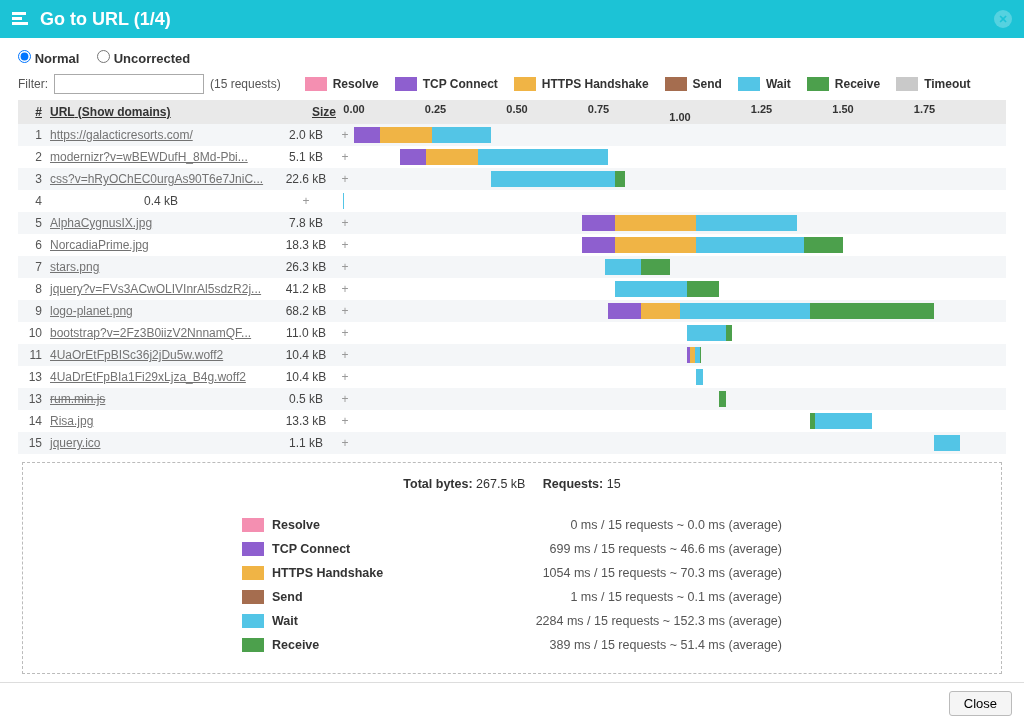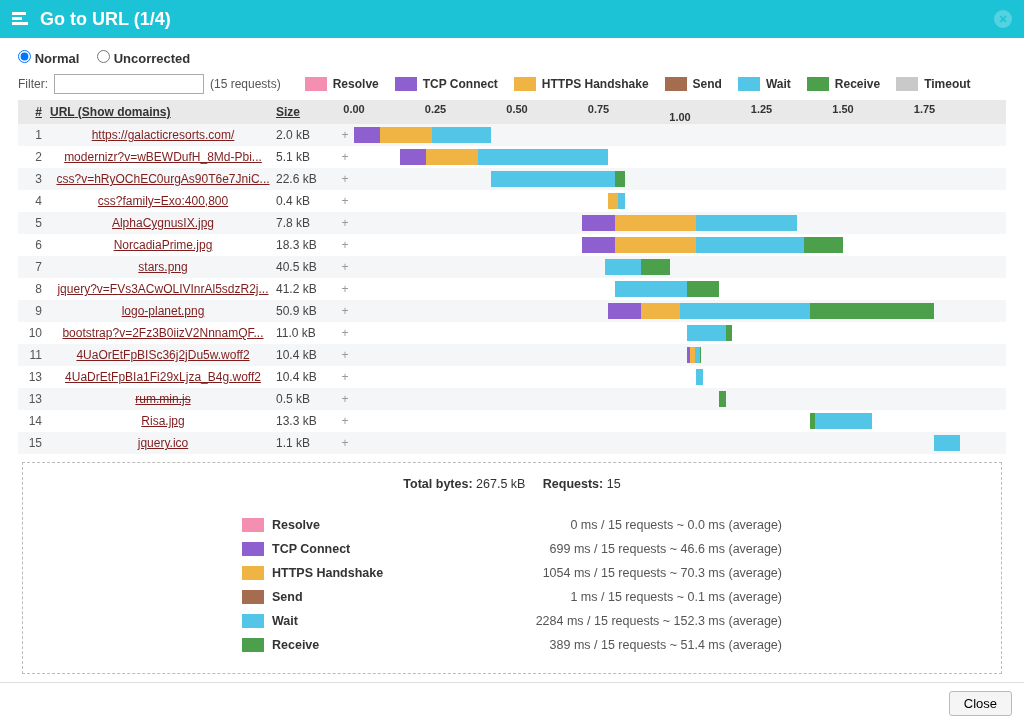--- a/index.html
+++ b/index.html
@@ -73,21 +73,21 @@
   grid-template-columns: 28px 230px 60px 18px 1fr;
   background: #e9e9e9;
   font-weight: 600;
   font-size: 12px;
   height: 24px;
   align-items: center;
 }
 .thead .col-hash { text-align: right; padding-right:4px; text-decoration: underline;}
 .thead .col-url { padding-left: 4px; text-decoration: underline;}
 .thead .col-url .show-domains { text-decoration: underline; }
-.thead .col-size { text-align: left; text-decoration: underline;}
+.thead .col-size { text-align: right; text-decoration: underline;}
 .axis {
   position: relative;
   height: 24px;
 }
 .axis .tick {
   position: absolute;
   top: 3px;
   font-size: 11px;
   transform: translateX(-50%);
 }
@@ -101,25 +101,24 @@
 }
 .row:nth-child(odd) { background:#f4f6f8; }
 .row:nth-child(even){ background:#fff; }
 .row .col-hash { text-align: right; padding-right:4px; color:#555;}
 .row .col-url { 
   padding-left:4px; 
   overflow: hidden; 
   text-overflow: ellipsis; 
   white-space: nowrap; 
   text-decoration: underline; 
-  color:#7f1d1d;
-  text-align:center;
+  color:#737373;
 }
 .row .col-url.strike { text-decoration: line-through underline; }
-.row .col-size { text-align: left; color:#444;}
+.row .col-size { text-align: center; color:#444;}
 .row .col-plus { text-align:center; color:#999;}
 .bar-cell { position: relative; height: 100%; }
 .bar-track {
   position: absolute;
   top: 3px;
   height: 16px;
   display: flex;
 }
 .bar-seg { height: 100%; }
 .summary-box {
@@ -286,21 +285,20 @@
             <div class="bar-track" style="left:21%;width:19%">
               <div class="bar-seg c-wait" style="width:100%"></div>
             </div>
             <div class="bar-track" style="left:40%;width:1.5%">
               <div class="bar-seg c-receive" style="width:100%"></div>
             </div>
           </div>
         </div>
         <div class="row">
           <div class="col-hash">4</div>
-          <div class="col-url">css?family=Exo:400,800</div>
           <div class="col-size">0.4 kB</div>
           <div class="col-plus">+</div>
           <div class="bar-cell">
             <div class="bar-track" style="left:39%;width:1.5%">
               <div class="bar-seg c-https" style="width:100%"></div>
             </div>
             <div class="bar-track" style="left:40.5%;width:1%">
               <div class="bar-seg c-wait" style="width:100%"></div>
             </div>
           </div>
@@ -338,21 +336,21 @@
               <div class="bar-seg c-wait" style="width:100%"></div>
             </div>
             <div class="bar-track" style="left:69%;width:6%">
               <div class="bar-seg c-receive" style="width:100%"></div>
             </div>
           </div>
         </div>
         <div class="row">
           <div class="col-hash">7</div>
           <div class="col-url">stars.png</div>
-          <div class="col-size">40.5 kB</div>
+          <div class="col-size">26.3 kB</div>
           <div class="col-plus">+</div>
           <div class="bar-cell">
             <div class="bar-track" style="left:38.5%;width:5.5%">
               <div class="bar-seg c-wait" style="width:100%"></div>
             </div>
             <div class="bar-track" style="left:44%;width:4.5%">
               <div class="bar-seg c-receive" style="width:100%"></div>
             </div>
           </div>
         </div>
@@ -366,21 +364,21 @@
               <div class="bar-seg c-wait" style="width:100%"></div>
             </div>
             <div class="bar-track" style="left:51%;width:5.000000000000007%">
               <div class="bar-seg c-receive" style="width:100%"></div>
             </div>
           </div>
         </div>
         <div class="row">
           <div class="col-hash">9</div>
           <div class="col-url">logo-planet.png</div>
-          <div class="col-size">50.9 kB</div>
+          <div class="col-size">68.2 kB</div>
           <div class="col-plus">+</div>
           <div class="bar-cell">
             <div class="bar-track" style="left:39%;width:5%">
               <div class="bar-seg c-tcp" style="width:100%"></div>
             </div>
             <div class="bar-track" style="left:44%;width:6%">
               <div class="bar-seg c-https" style="width:100%"></div>
             </div>
             <div class="bar-track" style="left:50%;width:20%">
               <div class="bar-seg c-wait" style="width:100%"></div>

